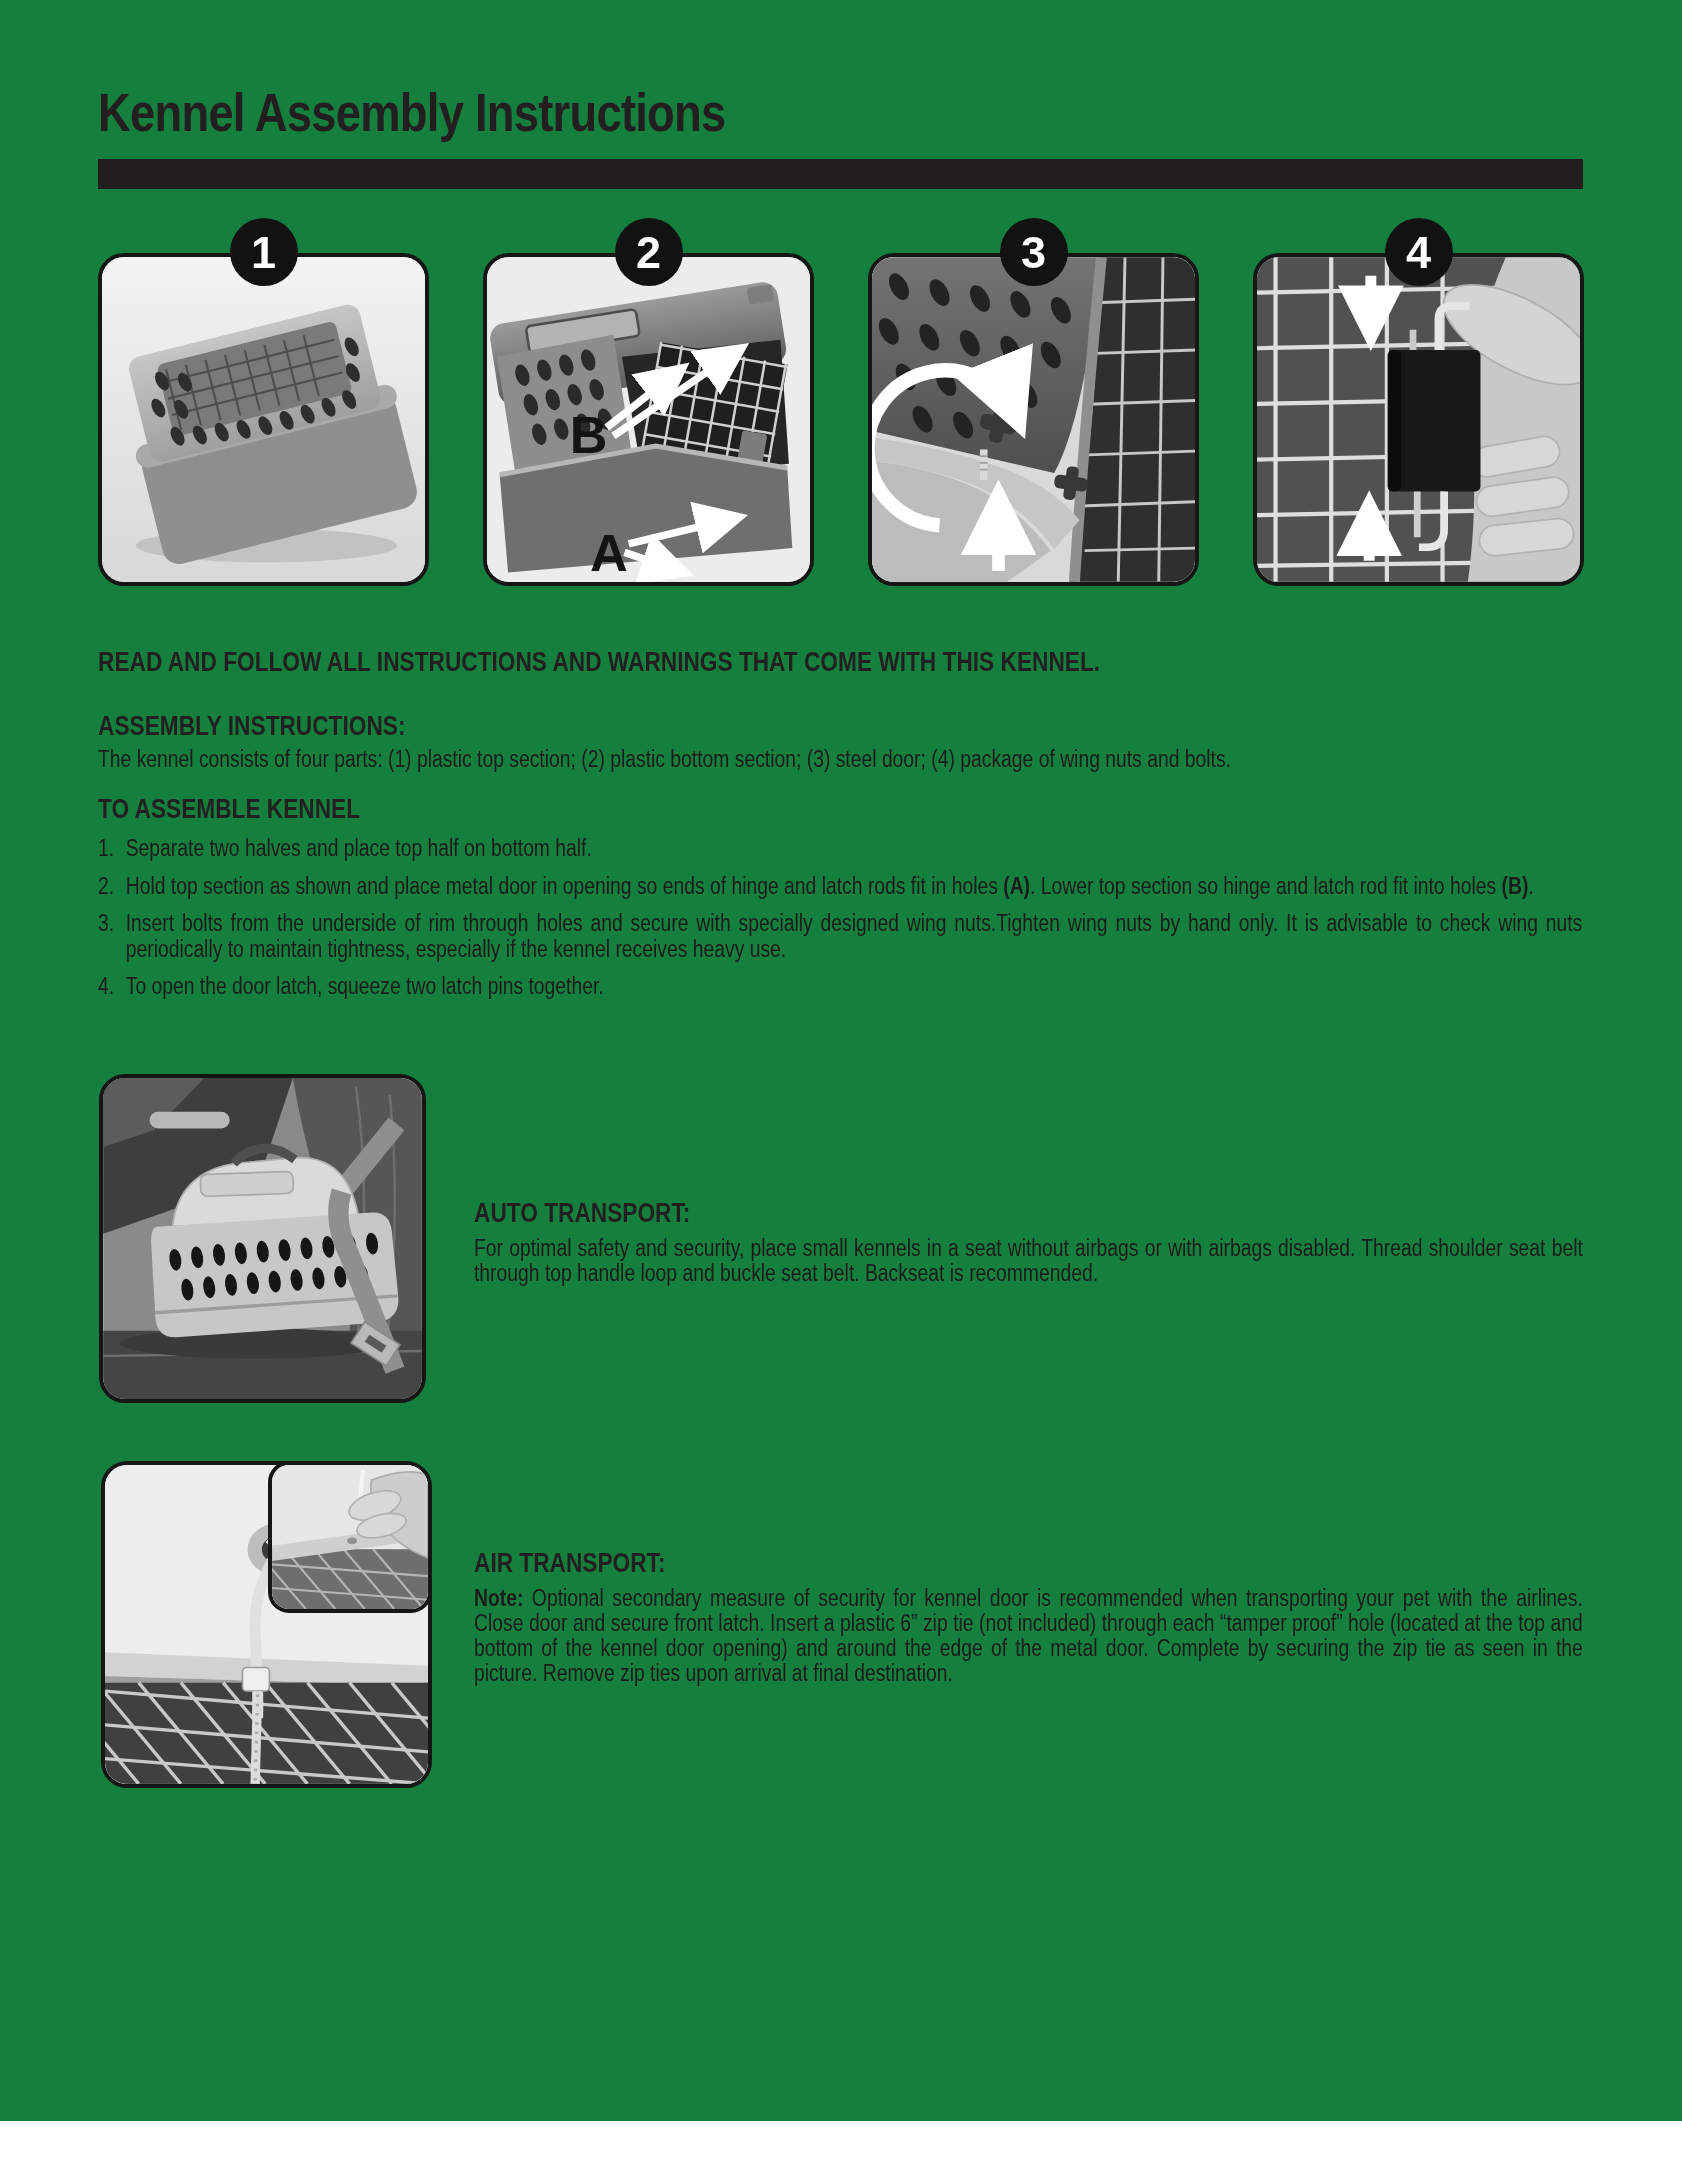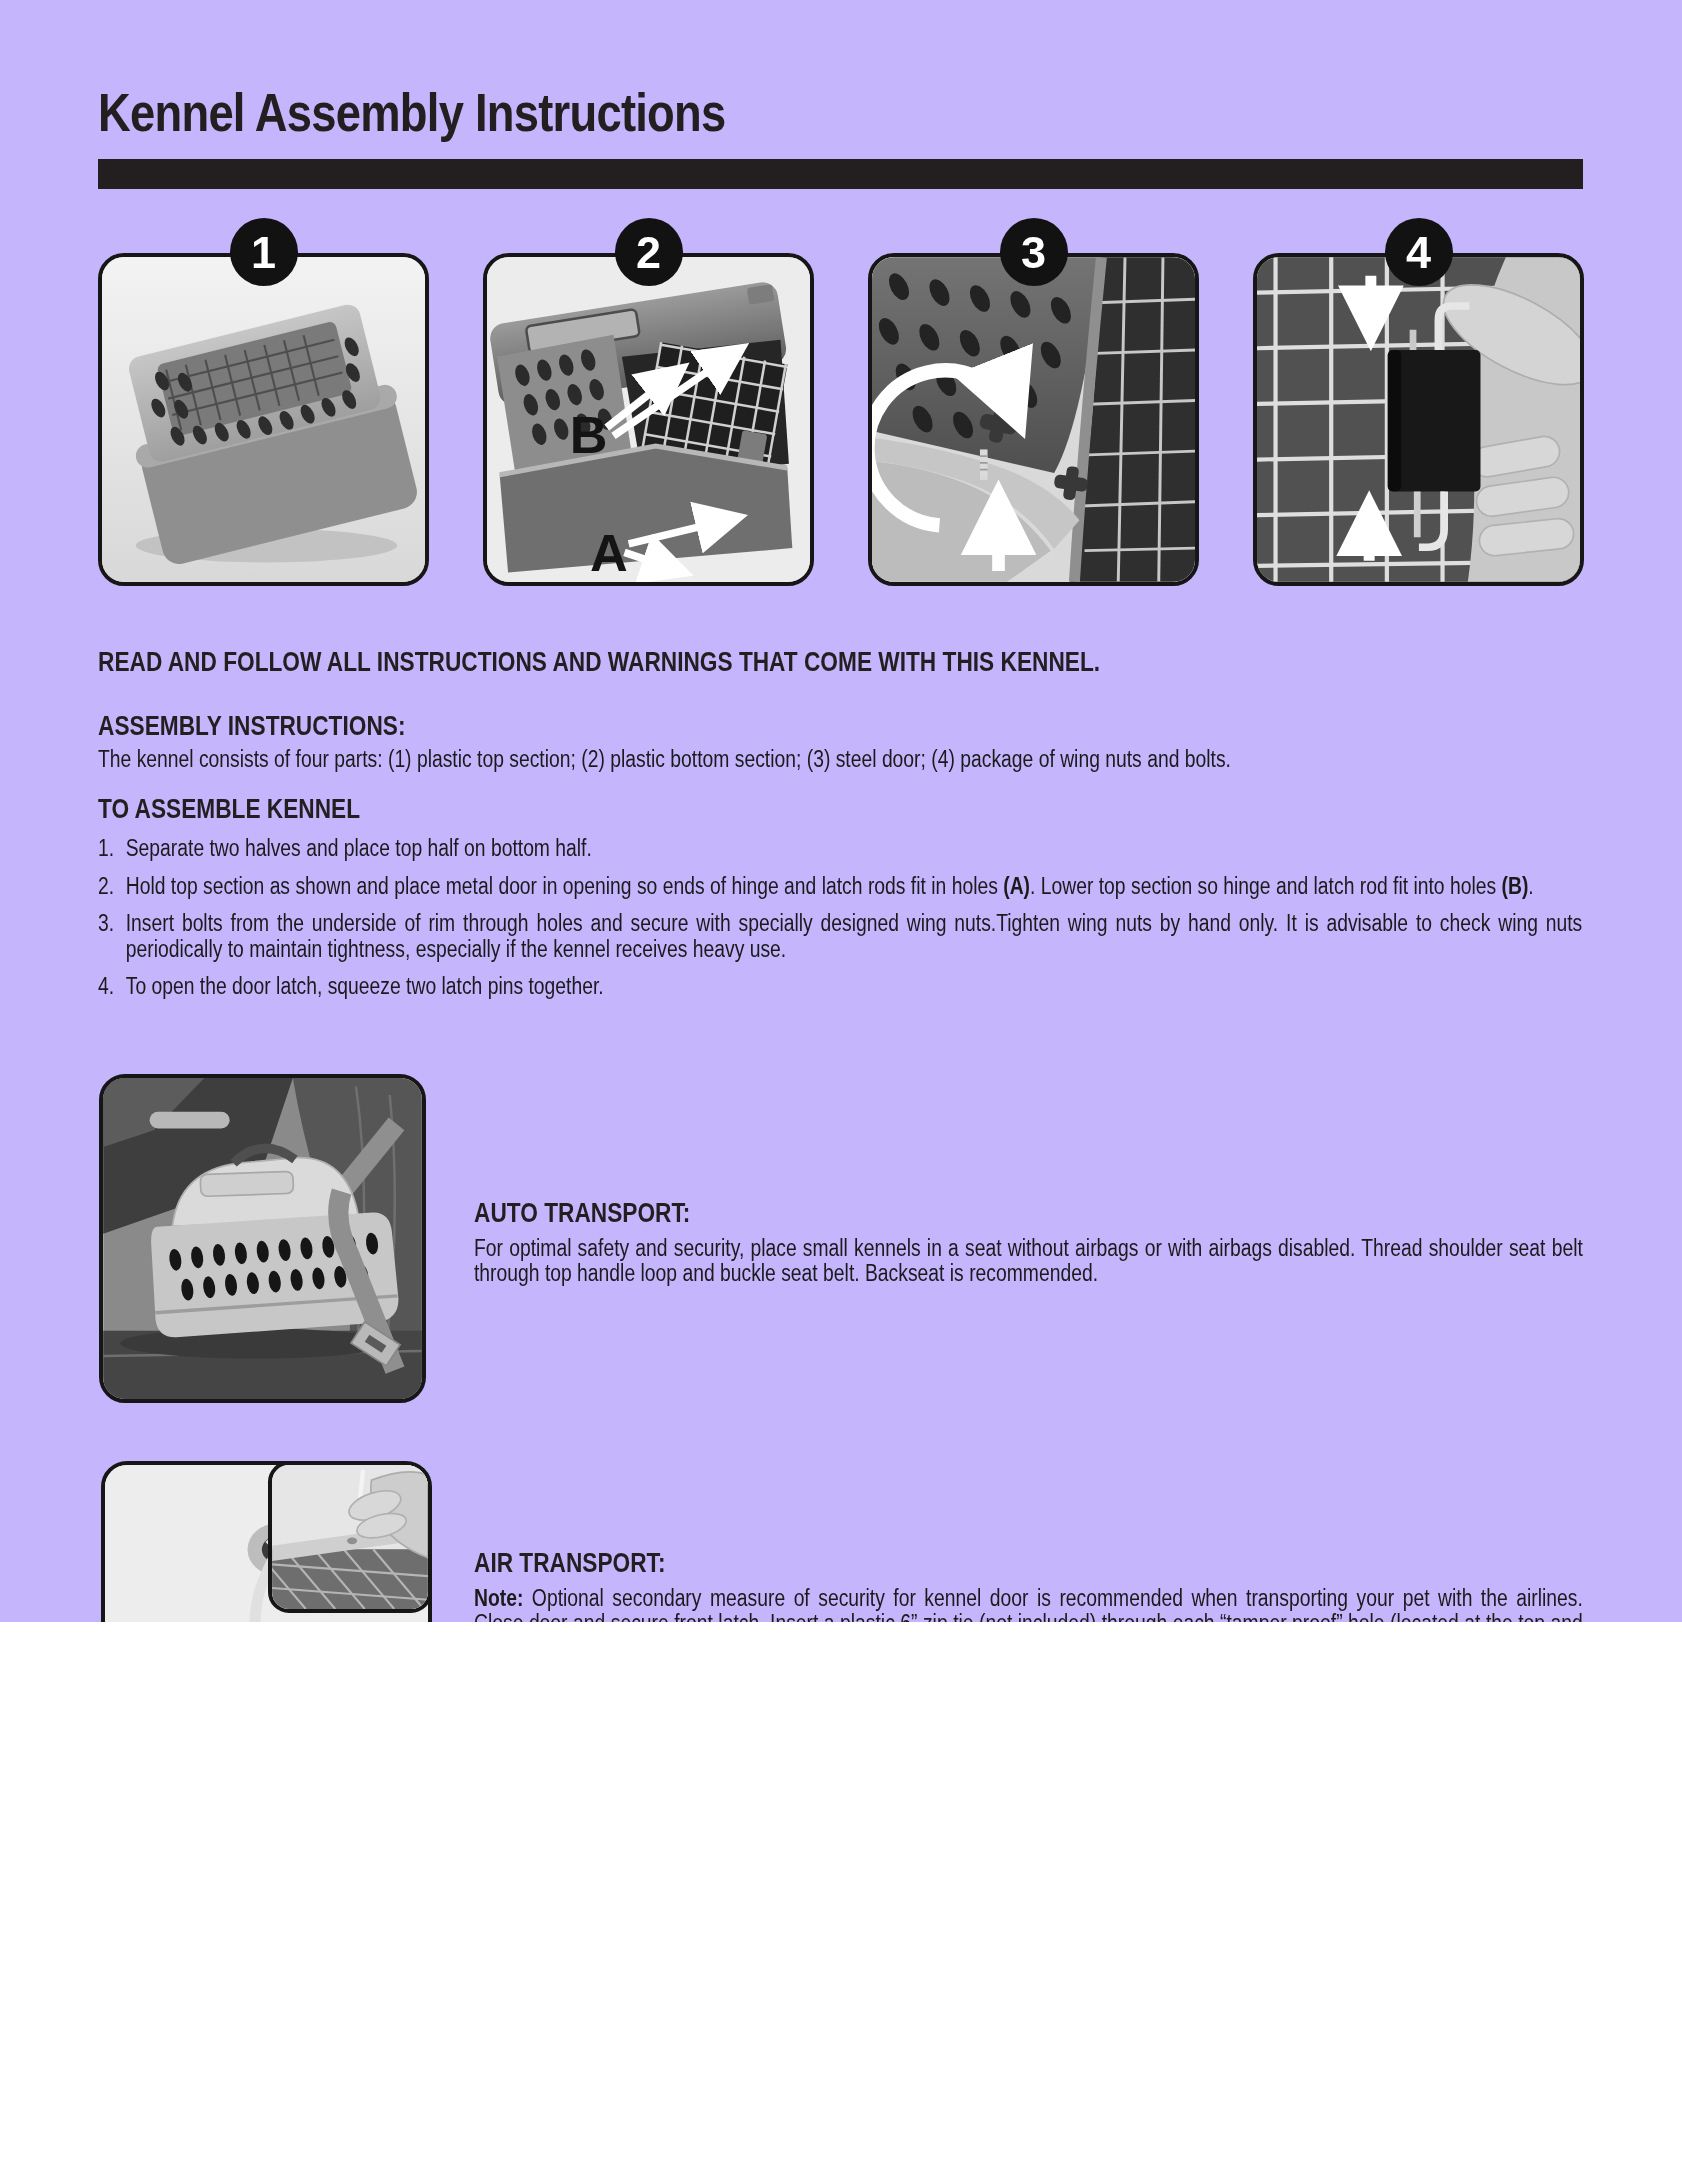--- a/index.html
+++ b/index.html
@@ -1,17 +1,17 @@
 <!DOCTYPE html>
 <html style="font-size:14px"><head>
 <meta charset="utf-8">
 <style>
   html,body { margin:0; padding:0; background:#ffffff; }
   .page {
-    position:relative; width:1683px; height:1622px; background:#c4b5fd;
+    position:relative; width:1683px; height:2121px; background:#15803d;
     font-family:"Liberation Sans", sans-serif; color:#1b1b1b; overflow:hidden;
   }
   
   .cx-main  { width:1767px; transform:scaleX(0.84); transform-origin:0 0; }
   .cx-side  { width:1320px; transform:scaleX(0.84); transform-origin:0 0; }
 
   .doc-title {
     position:absolute; left:98px; top:85px; margin:0;
     font-size:54px; font-weight:bold; letter-spacing:-0.9px; line-height:55px; color:#231f20;
   }

